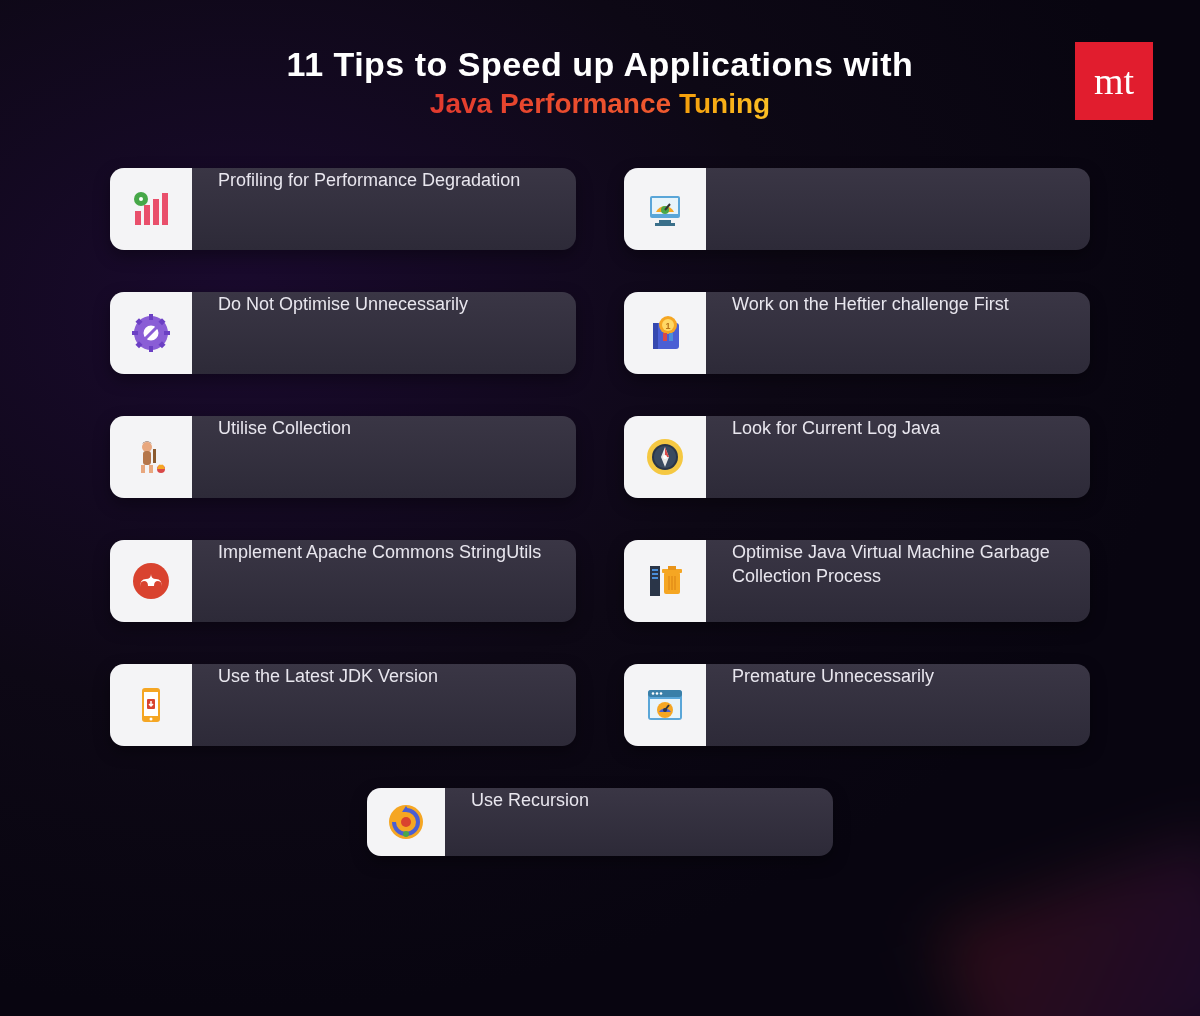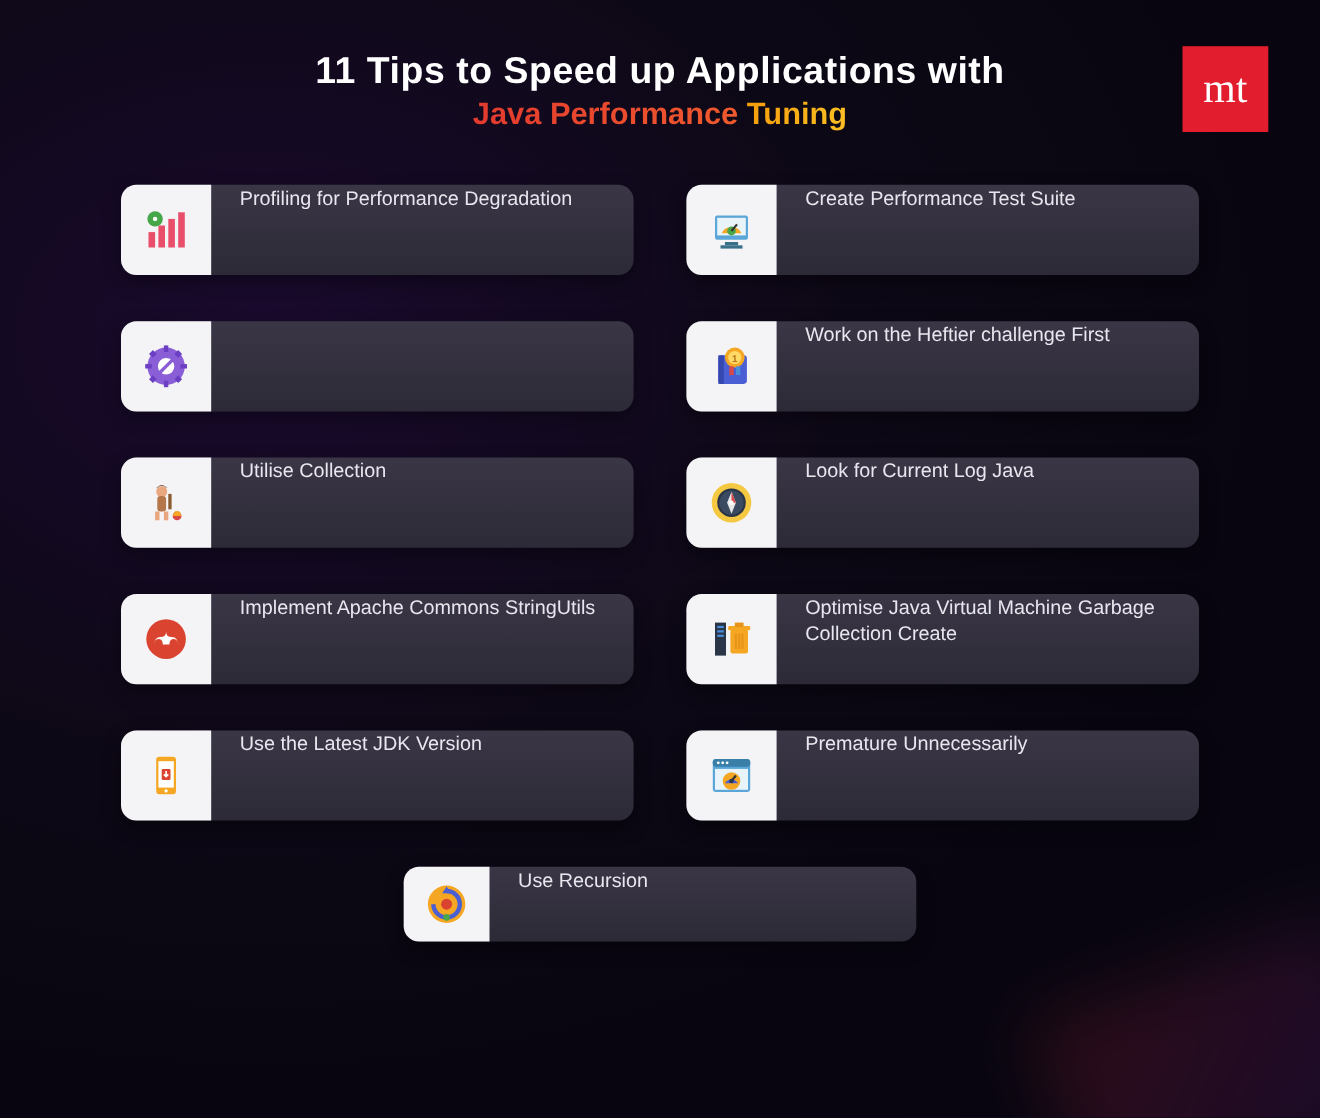--- a/index.html
+++ b/index.html
@@ -109,21 +109,20 @@
       <svg width="46" height="46" viewBox="0 0 46 46">
         <rect x="8" y="10" width="30" height="22" rx="2" fill="#5aa6d8"></rect>
         <rect x="10" y="12" width="26" height="16" fill="#e8f4fa"></rect>
         <rect x="17" y="34" width="12" height="3" fill="#3a6f8a"></rect>
         <rect x="13" y="37" width="20" height="3" fill="#3a6f8a"></rect>
         <path d="M14 26 A10 10 0 0 1 32 26" fill="#f5a623"></path>
         <circle cx="23" cy="24" r="4" fill="#4aa84a"></circle>
         <line x1="23" y1="24" x2="28" y2="18" stroke="#333" stroke-width="2"></line>
       </svg>
     </div>
-    <div class="label">Create Performance Test Suite</div>
   </div>
 
   <div class="card">
     <div class="icon-box">
       <svg width="44" height="44" viewBox="0 0 44 44">
         <circle cx="22" cy="22" r="17" fill="#8a5ed6"></circle>
         <g fill="#6b3fc4">
           <rect x="20" y="3" width="4" height="6"></rect>
             <rect x="20" y="35" width="4" height="6"></rect>
           <rect x="3" y="20" width="6" height="4"></rect>
@@ -131,20 +130,21 @@
           <rect x="8" y="8" width="5" height="5" transform="rotate(45 10 10)"></rect>
           <rect x="31" y="31" width="5" height="5" transform="rotate(45 33 33)"></rect>
           <rect x="31" y="8" width="5" height="5" transform="rotate(45 33 10)"></rect>
           <rect x="8" y="31" width="5" height="5" transform="rotate(45 10 33)"></rect>
         </g>
         <circle cx="22" cy="22" r="9" fill="#fff"></circle>
         <circle cx="22" cy="22" r="9" fill="none" stroke="#8a5ed6" stroke-width="3"></circle>
         <line x1="15" y1="29" x2="29" y2="15" stroke="#8a5ed6" stroke-width="3"></line>
       </svg>
     </div>
+    <div class="label">Do Not Optimise Unnecessarily</div>
   </div>
 
   <div class="card">
     <div class="icon-box">
       <svg width="44" height="44" viewBox="0 0 44 44">
         <rect x="10" y="12" width="26" height="26" rx="3" fill="#4a5fd4"></rect>
         <rect x="10" y="12" width="5" height="26" fill="#3548b0"></rect>
         <circle cx="25" cy="14" r="9" fill="#f5a623"></circle>
         <circle cx="25" cy="14" r="6" fill="#ffd866"></circle>
         <text x="25" y="18" font-size="9" text-anchor="middle" fill="#b8741a" font-weight="bold">1</text>
@@ -203,21 +203,21 @@
         <rect x="10" y="15" width="6" height="2" fill="#4a8ed9"></rect>
         <rect x="10" y="19" width="6" height="2" fill="#4a8ed9"></rect>
         <rect x="22" y="14" width="16" height="22" rx="2" fill="#f5a623"></rect>
         <rect x="20" y="11" width="20" height="4" rx="1" fill="#f5a623"></rect>
         <rect x="26" y="8" width="8" height="4" fill="#e8941a"></rect>
         <rect x="26" y="18" width="2" height="14" fill="#e8941a"></rect>
         <rect x="29" y="18" width="2" height="14" fill="#e8941a"></rect>
         <rect x="32" y="18" width="2" height="14" fill="#e8941a"></rect>
       </svg>
     </div>
-    <div class="label">Optimise Java Virtual Machine Garbage Collection Create</div>
+    <div class="label">Optimise Java Virtual Machine Garbage Collection Process</div>
   </div>
 
   <div class="card">
     <div class="icon-box">
       <svg width="44" height="44" viewBox="0 0 44 44">
         <rect x="13" y="5" width="18" height="34" rx="3" fill="#f5a623"></rect>
         <rect x="15" y="9" width="14" height="24" fill="#fff"></rect>
         <circle cx="22" cy="36" r="1.5" fill="#fff"></circle>
         <rect x="18" y="16" width="8" height="10" rx="1" fill="#d9432f"></rect>
         <path d="M22 18 L22 22 M20 21 L22 23 L24 21" stroke="#fff" stroke-width="1.5" fill="none"></path>

